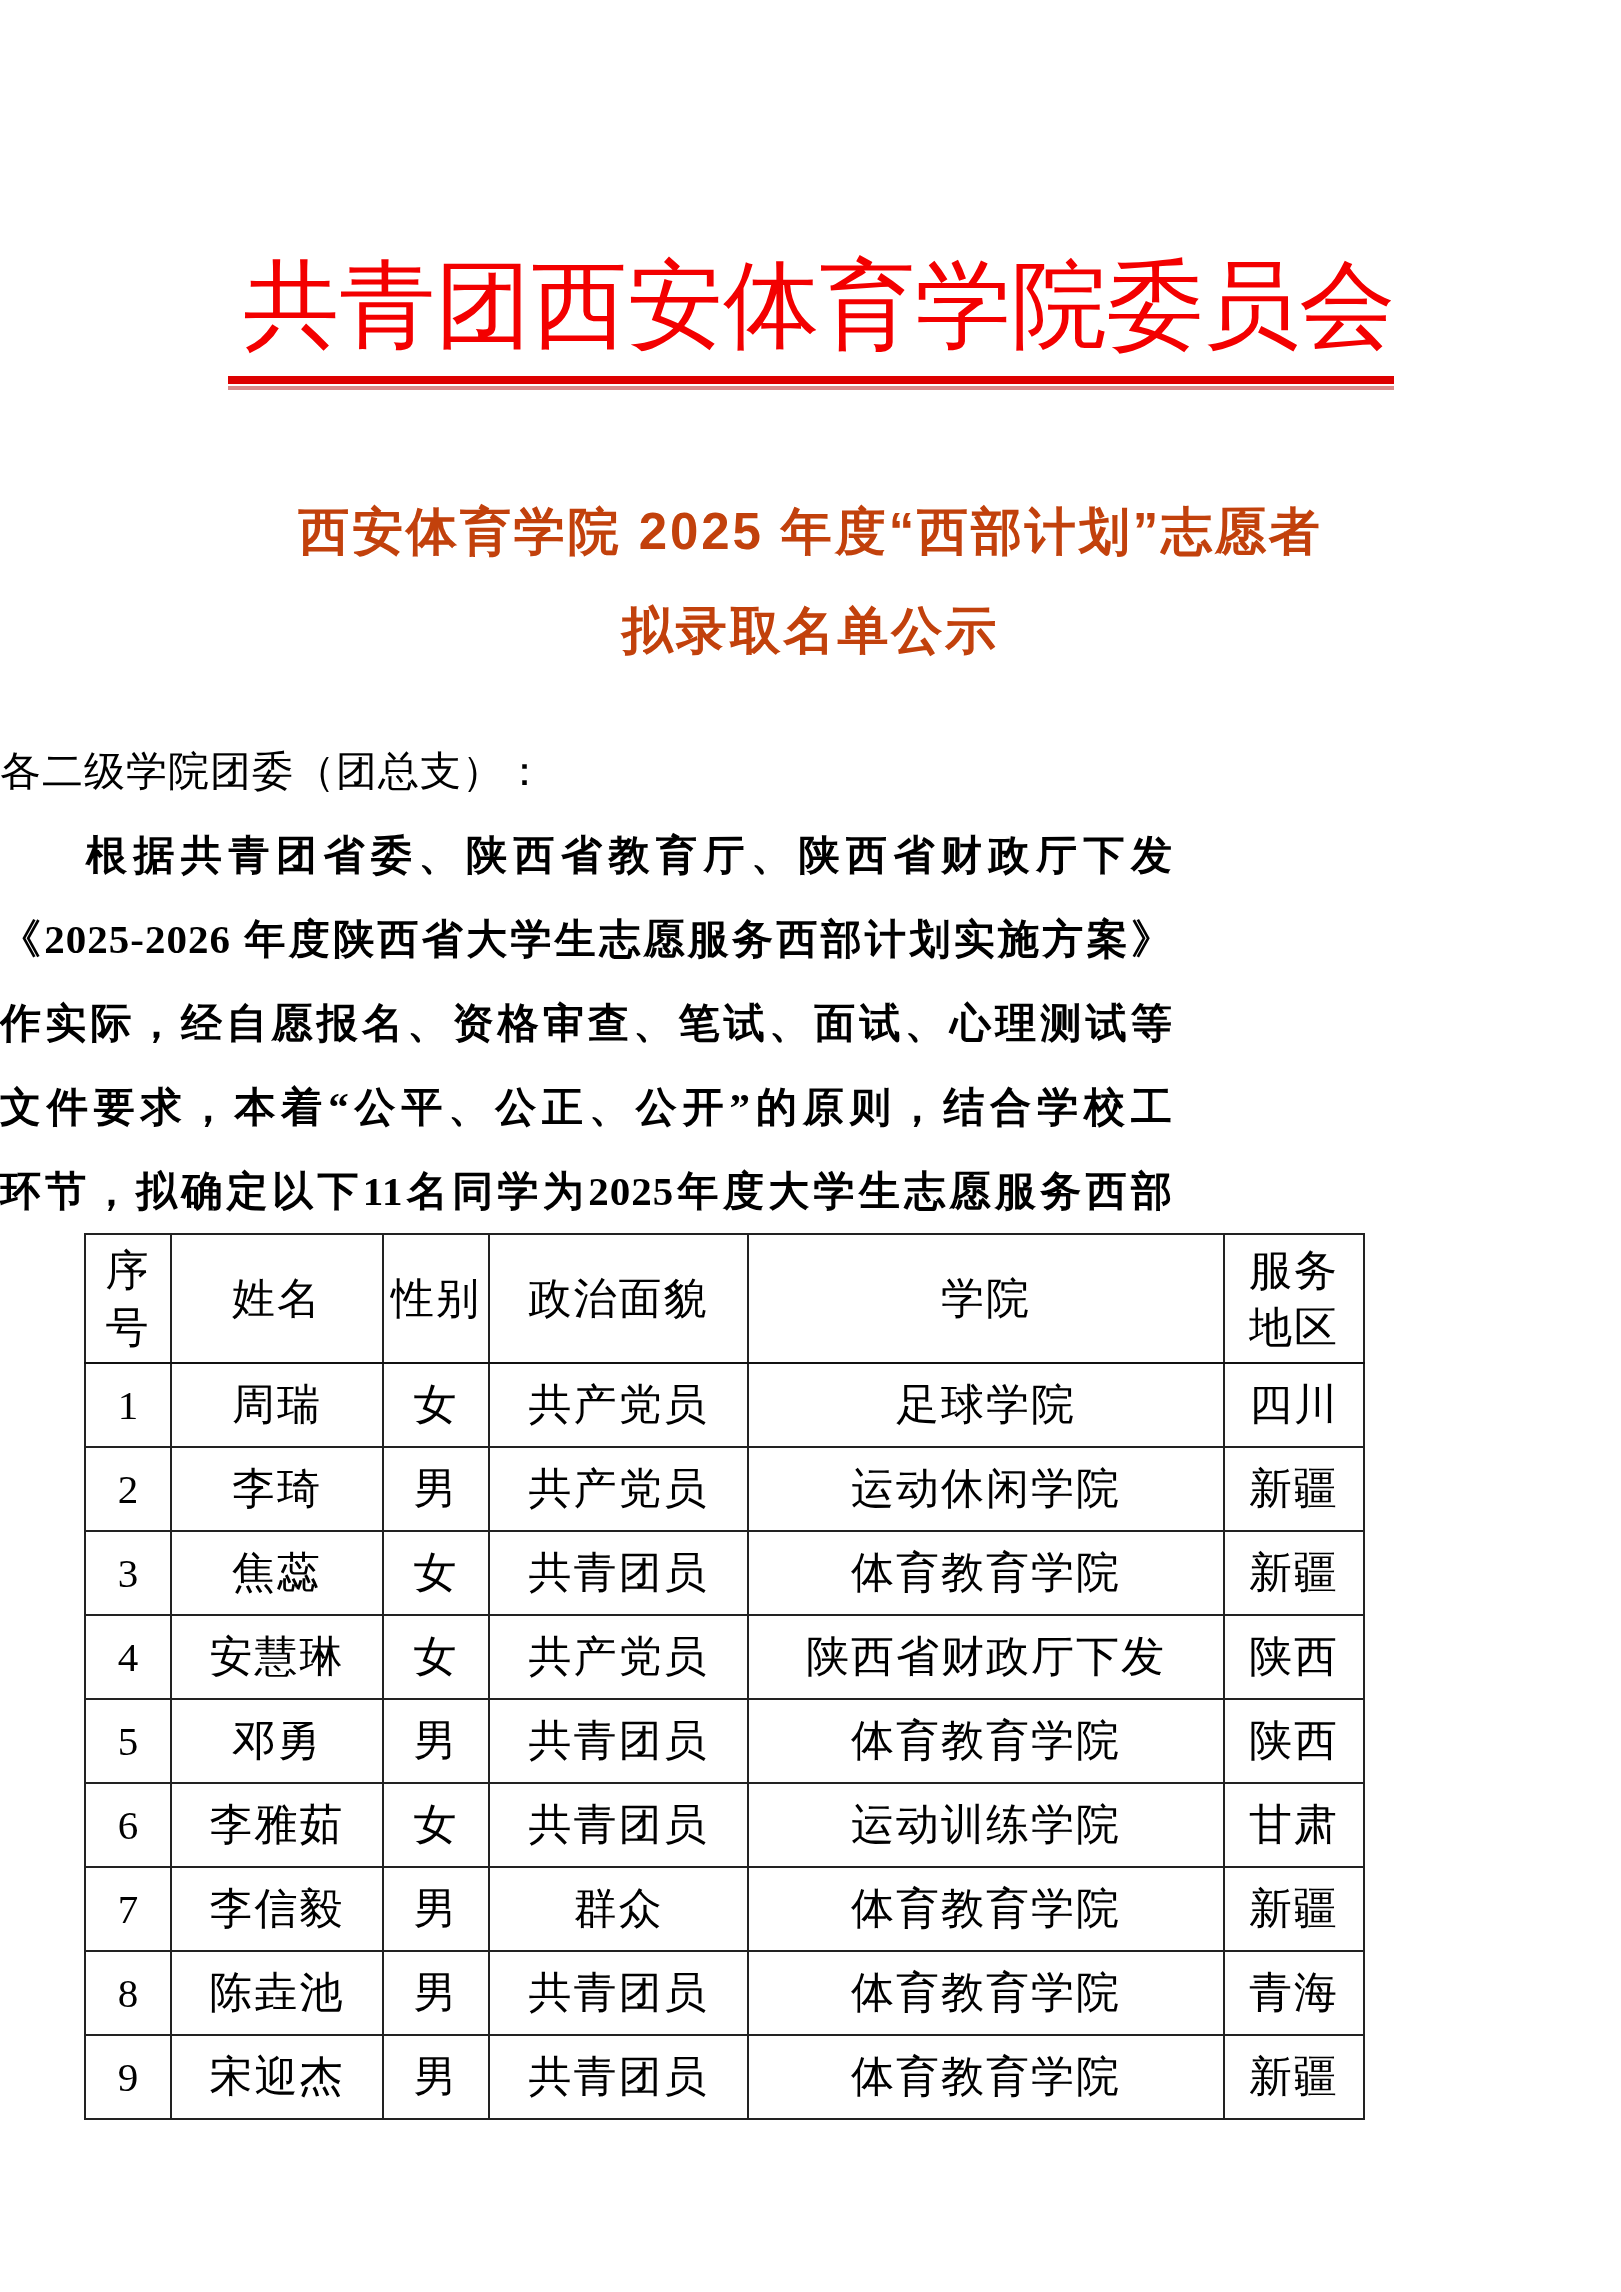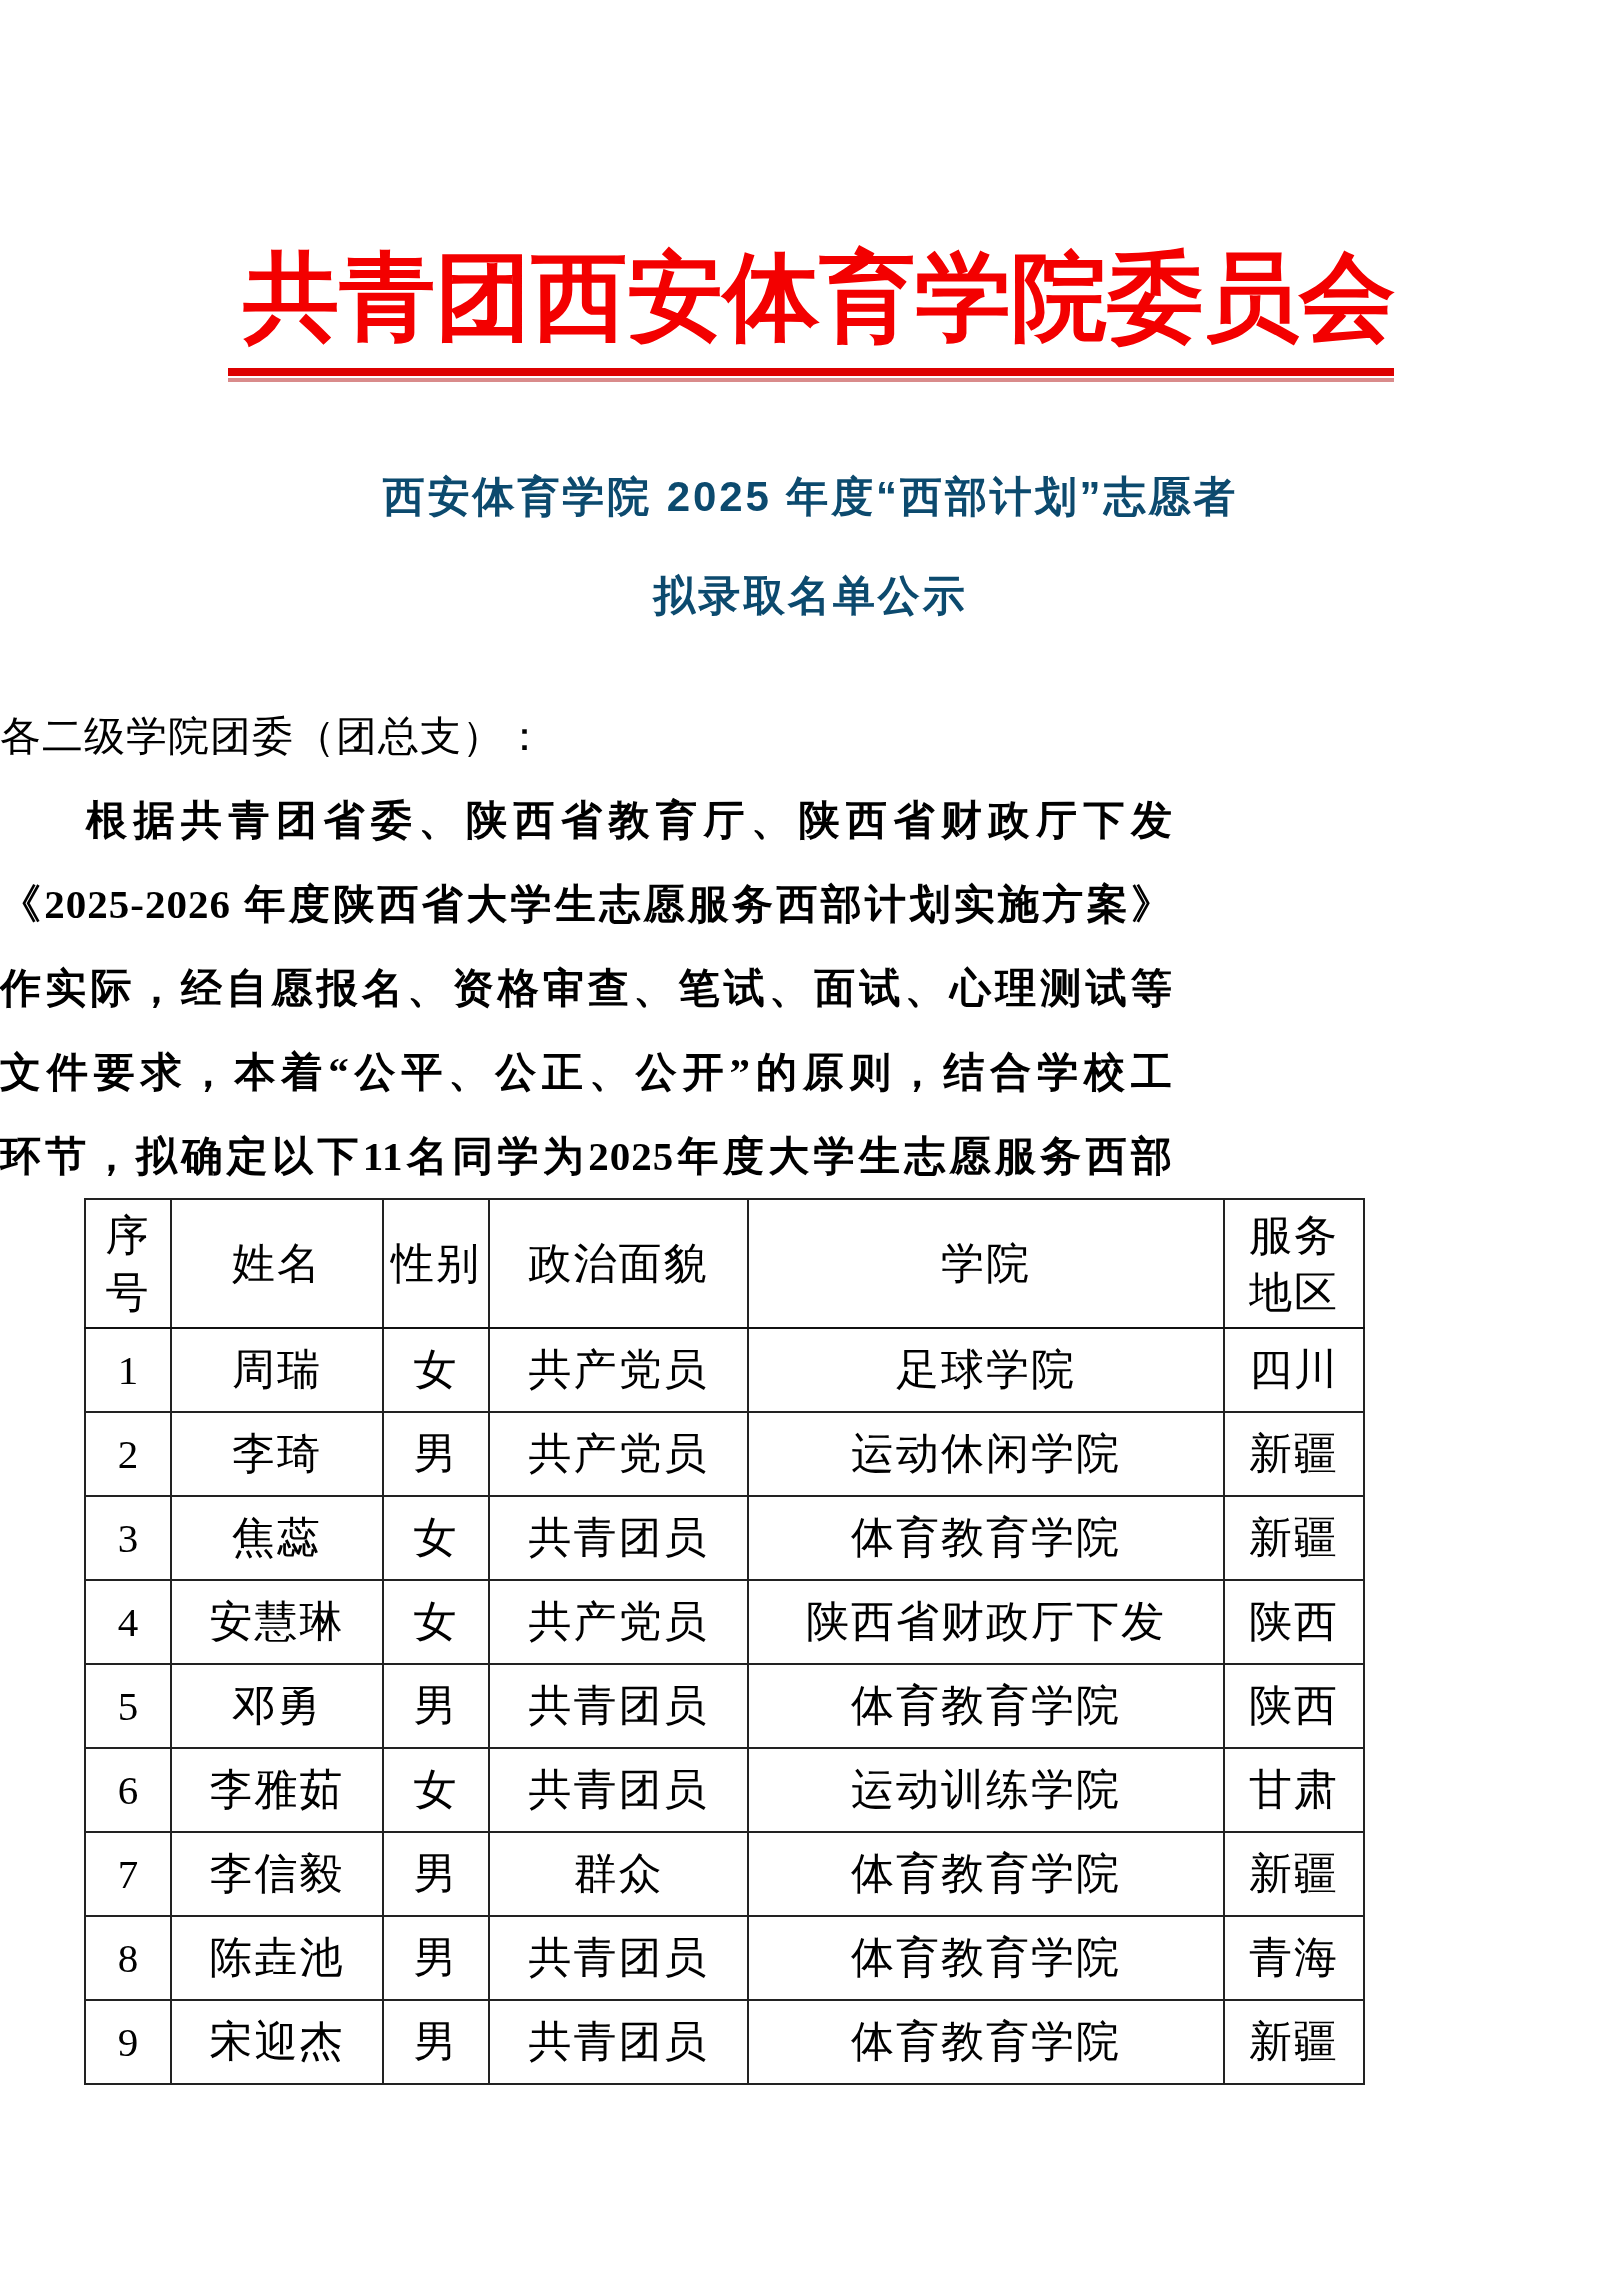--- a/index.html
+++ b/index.html
@@ -7,47 +7,47 @@
     position: relative;
     width: 1621px;
     height: 2293px;
     background: #ffffff;
     overflow: hidden;
     font-family: "Liberation Serif", serif;
     color: #000000;
   }
   
   .masthead {
-    margin: 0;
+    margin: 8px;
     padding-top: 241px;
     text-align: center;
     font-family: "Liberation Sans", sans-serif;
-    font-weight: bold;
+    font-weight: normal;
     font-size: 96px;
     line-height: 111px;
     letter-spacing: 0px;
     color: #f30000;
     text-indent: 17.6px;
     white-space: nowrap;
   }
   
   .divider { width: 1166px; margin: 15.7px auto 0 auto; }
   .divider .thick { height: 8.8px; background: #dd0000; }
   .divider .thin  { height: 3.9px; background: #d98b8b; margin-top: 2px; }
 
   
   .doc-title {
-    padding-top: 65px;
+    padding-top: 92px;
     text-align: center;
     font-family: "Liberation Sans", sans-serif;
     font-weight: bold;
-    font-size: 42px;
+    font-size: 51px;
     line-height: 99px;
     letter-spacing: 2.9px;
-    color: #0c4a6e;
+    color: #c2410c;
   }
 
   
   .body-text {
     margin-top: 49px;
     width: 1173px;
     font-size: 41px;
     line-height: 84px;
     letter-spacing: 1px;
     color: #000000;

